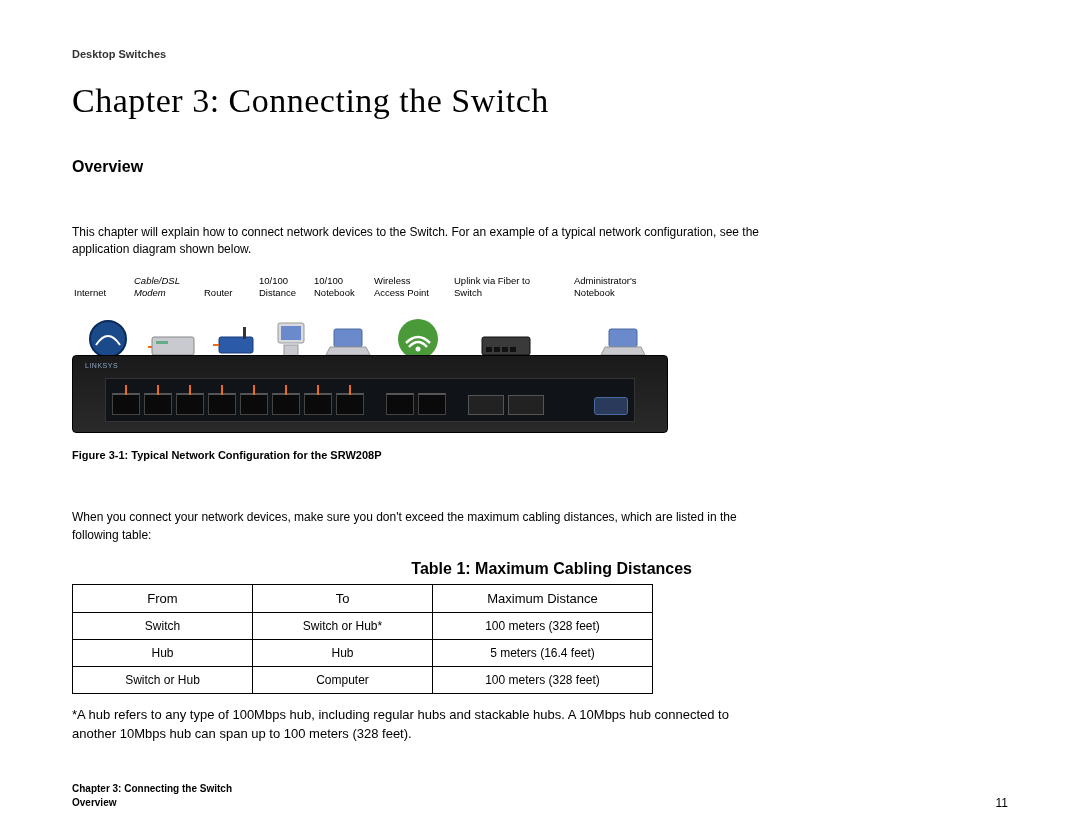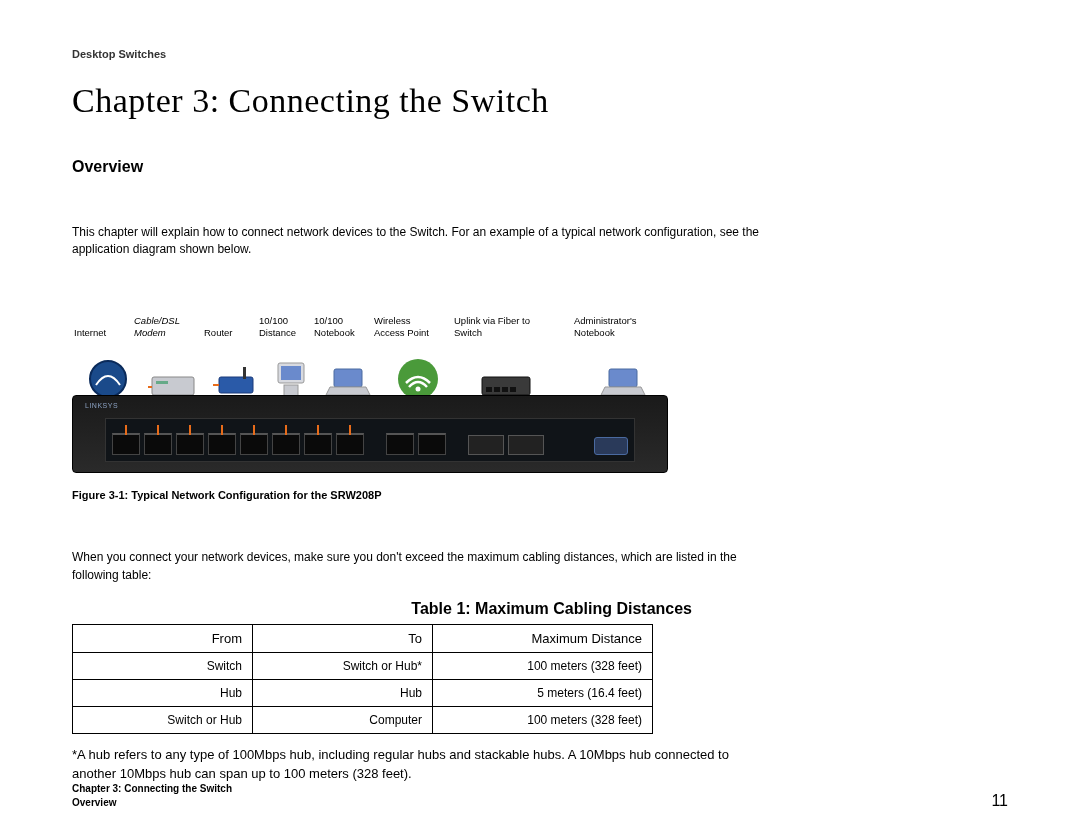--- a/index.html
+++ b/index.html
@@ -43,21 +43,21 @@
     gap: 0;
     font-size: 9.5px;
     line-height: 1.3;
     align-items: flex-end;
   }
   .dlabel { padding: 0 2px; }
   .w60 { width: 60px; }
   .w70 { width: 70px; font-style: italic; }
   .w55 { width: 55px; }
   .w80 { width: 80px; }
-  .w120 { width: 120px; margin-top: 40px; }
+  .w120 { width: 120px; }
   .w90 { width: 90px; }
   .icons-row {
     display: flex;
     align-items: flex-end;
     height: 58px;
     margin-top: 4px;
     padding-left: 6px;
   }
   .ic { width: 60px; display:flex; align-items:center; justify-content:center; }
   .ic svg { display:block; }
@@ -130,21 +130,21 @@
     max-width: 620px;
     margin-bottom: 6px;
   }
   table.dist {
     border-collapse: collapse;
     font-size: 12px;
   }
   table.dist th, table.dist td {
     border: 1px solid #000;
     padding: 6px 10px;
-    text-align: right;
+    text-align: center;
     font-weight: normal;
   }
   table.dist th { font-size: 13px; }
   .c1 { width: 180px; }
   .c2 { width: 180px; }
   .c3 { width: 220px; }
   .footnote {
     font-size: 13px;
     line-height: 1.45;
     max-width: 700px;
@@ -155,21 +155,21 @@
     left: 72px;
     right: 72px;
     bottom: 24px;
     font-size: 10px;
     font-weight: bold;
     display:flex;
     justify-content:space-between;
     align-items:flex-end;
   }
   .footer .ft-left { line-height:1.4; }
-  .footer .pg { font-size:16px; font-weight:normal; }
+  .footer .pg { font-size:12px; font-weight:normal; }
 </style>
 </head>
 <body>
 
 <div class="header-text">Desktop Switches</div>
 
 <h1 class="chapter-title">Chapter 3: Connecting the Switch</h1>
 
 <h2 class="section-heading">Overview</h2>
 

